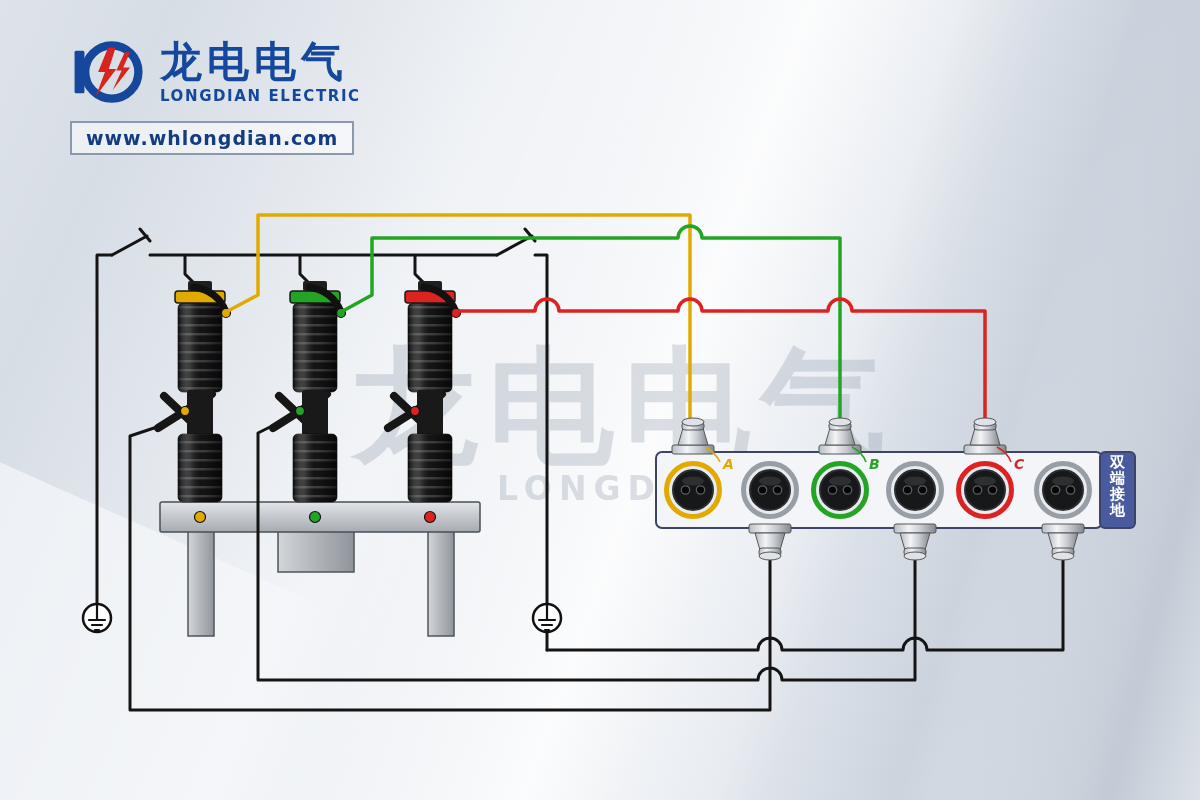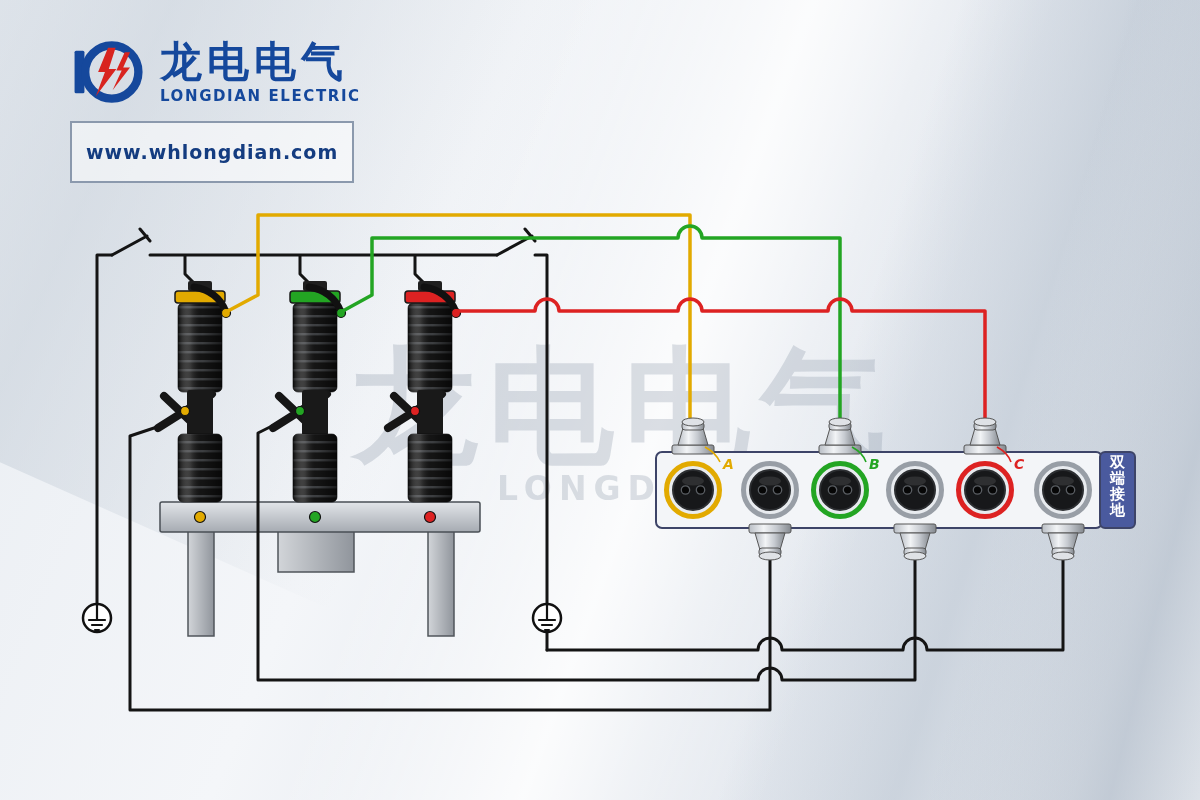--- a/index.html
+++ b/index.html
@@ -15,21 +15,21 @@
       background:linear-gradient(90deg,rgba(160,173,189,0),rgba(160,173,189,.55) 55%,rgba(160,173,189,0));}
   #s4{left:-230px;top:-430px;width:780px;height:920px;transform:rotate(24deg);
       background:linear-gradient(90deg,rgba(197,206,216,0),rgba(197,206,216,.55),rgba(197,206,216,0));}
 
   .logo-block{position:absolute;left:70px;top:34px;z-index:3;}
   .logo-row{display:flex;align-items:center;gap:14px;}
   .logo-icon{width:76px;height:76px;flex:0 0 auto;}
   .logo-zh{font-size:42px;font-weight:bold;color:#15489c;letter-spacing:5px;line-height:1.08;}
   .logo-en{font-size:15px;font-weight:bold;color:#15489c;letter-spacing:1.6px;margin-top:3px;}
   .website-box{margin-top:11px;display:inline-block;border:2px solid #8b99ad;
-               background:rgba(255,255,255,.55);padding:18px 14px;font-weight:bold;
+               background:rgba(255,255,255,.55);padding:4px 14px;font-weight:bold;
                color:#143c80;font-size:19px;letter-spacing:1px;}
 
   svg.diagram{position:absolute;inset:0;z-index:1;}
   svg text{font-family:"DejaVu Sans","Liberation Sans",sans-serif;}
   .wm-zh{font-size:126px;font-weight:bold;fill:#8f9bab;opacity:.30;letter-spacing:10px;}
   .wm-en{font-size:33px;font-weight:bold;fill:#8f9bab;opacity:.30;letter-spacing:7px;}
   .blk{fill:none;stroke-width:3;stroke-linecap:round;stroke-linejoin:round;}
   .phw{fill:none;stroke-width:3.5;stroke-linecap:round;stroke-linejoin:round;}
   .ins-col{fill:url(#ribs);stroke:#0a0a0a;stroke-width:.6;}
   .ins-shade{fill:url(#cylShade);}

